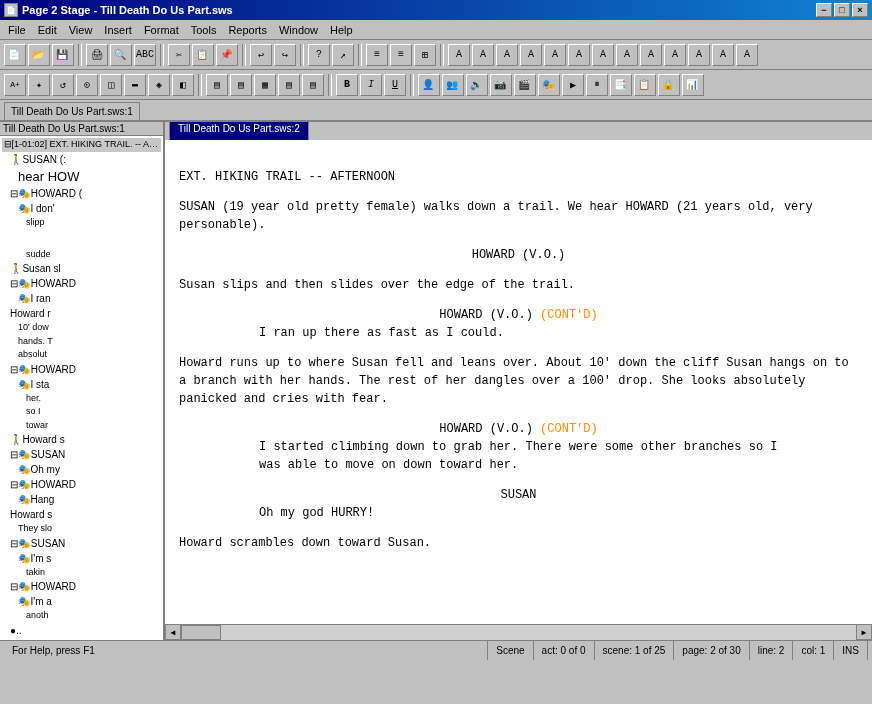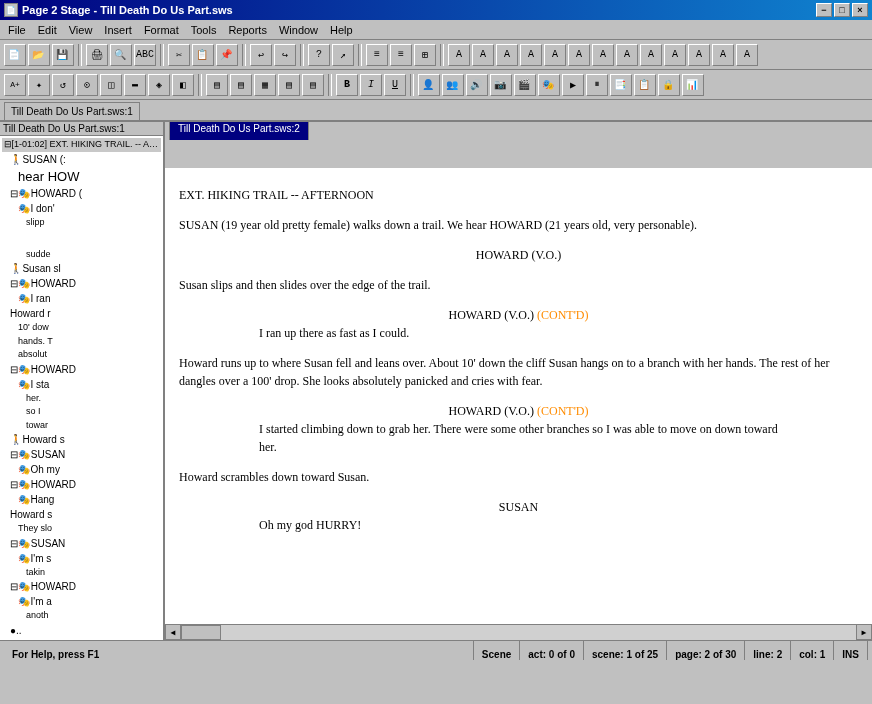--- a/index.html
+++ b/index.html
@@ -163,25 +163,24 @@
     }
     .sidebar-content {
       padding: 2px;
     }
 
     
     .editor {
       flex: 1;
       background: white;
       overflow-y: auto;
-      padding: 14px 4px;
-      font-family: Liberation Serif, serif;
+      padding: 24px 4px;
+      font-family: Liberation Mono, monospace;
       font-size: 12px;
       line-height: 1.5;
-      margin-top: 28px;
     }
     .editor-content {
       padding: 0 10px;
     }
 
     
     .editor-wrapper {
       position: relative;
       flex: 1;
       display: flex;
@@ -197,22 +196,21 @@
       border-top: 1px solid #808080;
       font-family: Arial, sans-serif;
       font-size: 10px;
       padding: 0 4px;
     }
     .status-segment {
       padding: 0 8px;
       border-right: 1px solid #808080;
       height: 100%;
       display: flex;
-      align-items: flex-end;
-      font-weight: bold;
+      align-items: center;
     }
     .status-segment:first-child {
       flex: 1;
     }
 
     
     .h-scrollbar {
       height: 16px;
       background: #c0c0c0;
       border-top: 1px solid #808080;
@@ -468,30 +466,30 @@
 
             <div style="text-align:center;">
               <span>HOWARD (V.O.)</span>&nbsp;<span style="color:#ff8c00;">(CONT'D)</span>
             </div>
             <div style="margin:0 80px;">
               <span>I started climbing down to grab her. There were some other branches so I was able to move on down toward her.</span>
             </div>
           </div>
 
           <div style="margin-bottom:12px;">
-            <span>Howard scrambles down toward Susan.</span>
-          </div>
-
-          <div style="margin-bottom:12px;">
             <div style="text-align:center;">
               <span>SUSAN</span>
             </div>
             <div style="margin:0 80px;">
               <span>Oh my god HURRY!</span>
             </div>
+          </div>
+
+          <div style="margin-bottom:12px;">
+            <span>Howard scrambles down toward Susan.</span>
           </div>
 
         </div>
       </div>
     </div>
 
     <div class="h-scrollbar">
       <div class="h-scroll-btn">◀</div>
       <div class="h-scroll-track">
         <div class="h-scroll-thumb"></div>

